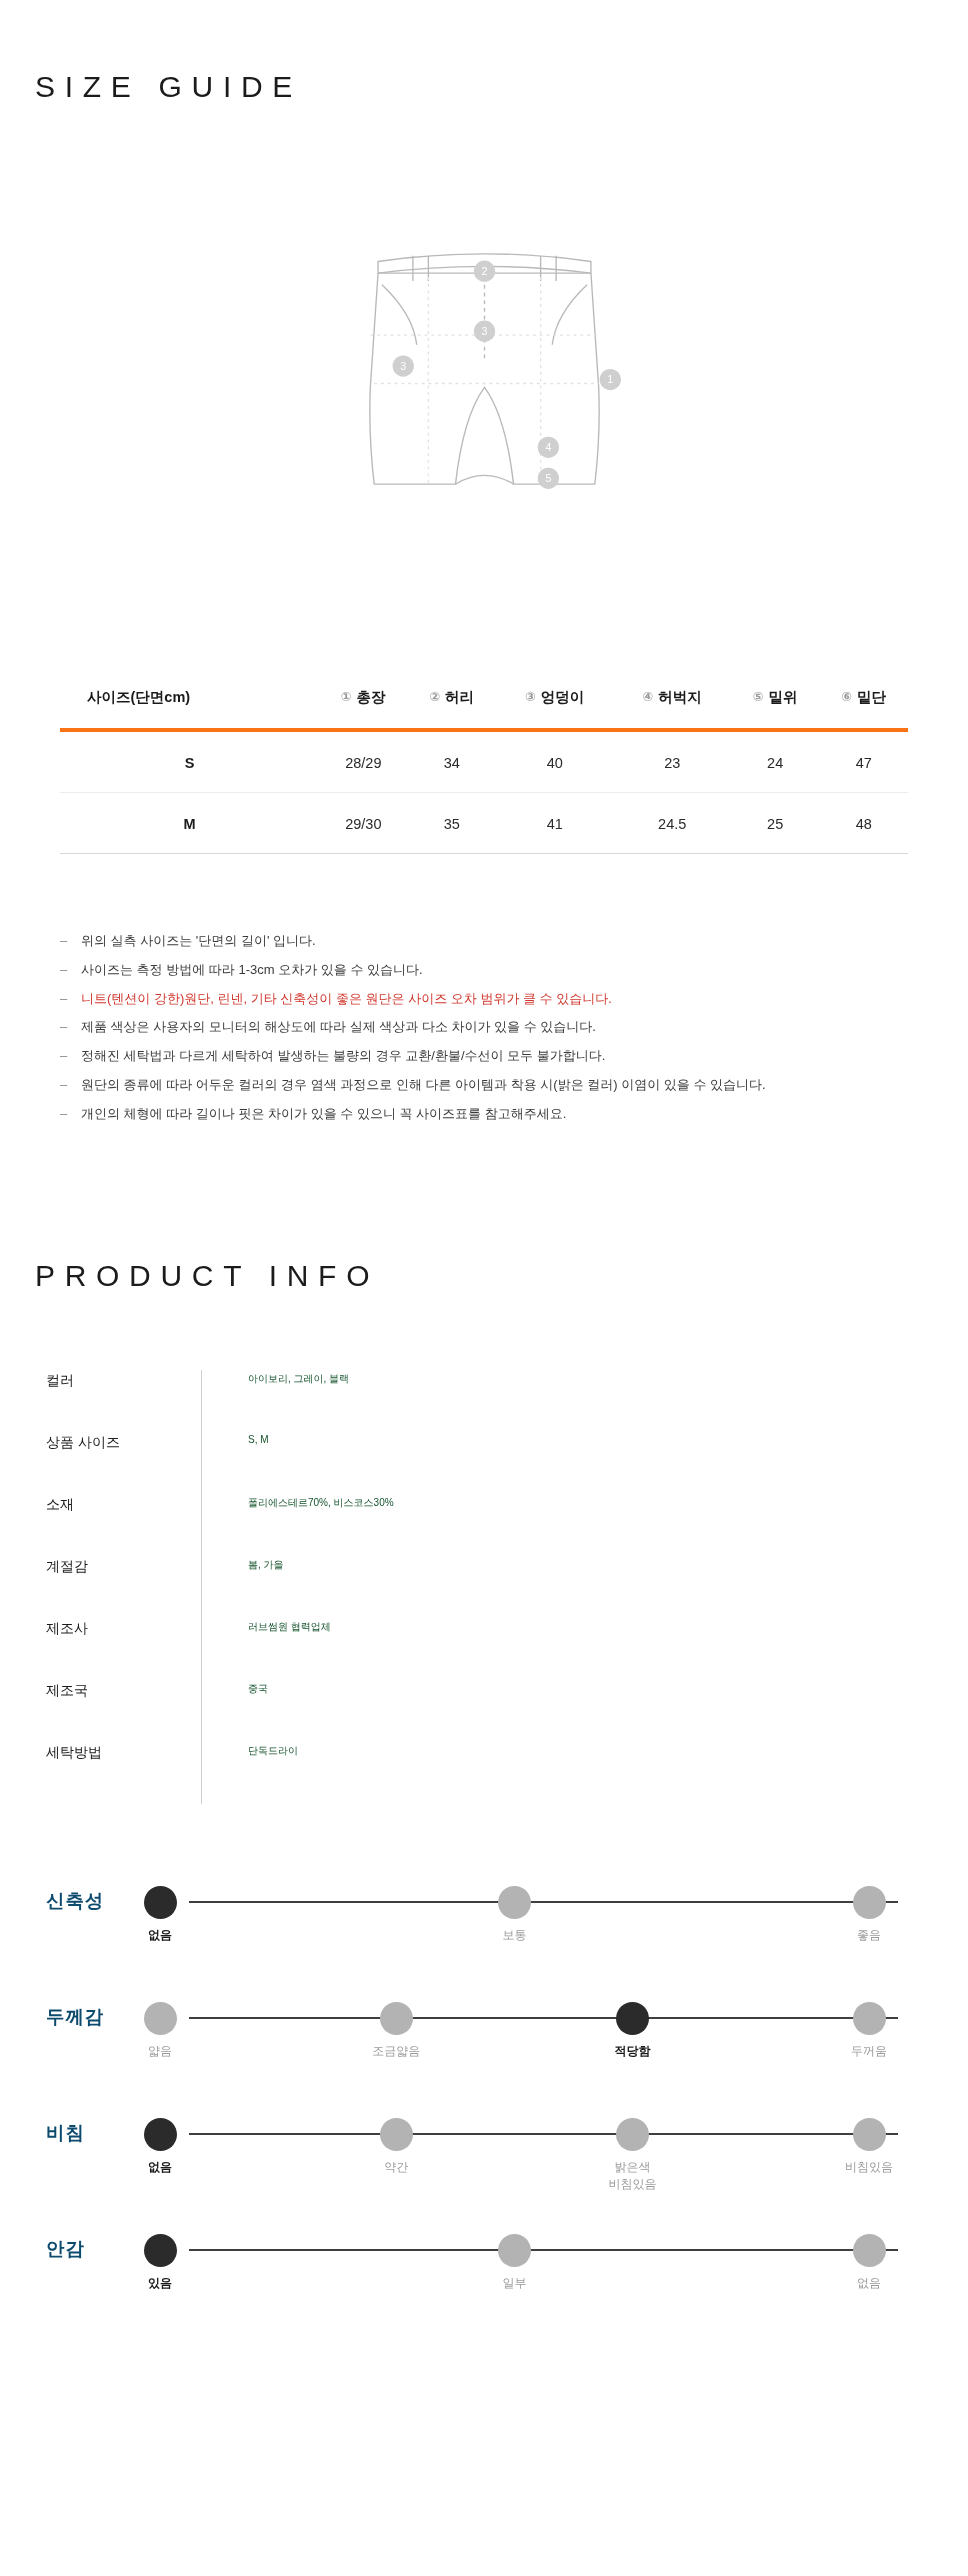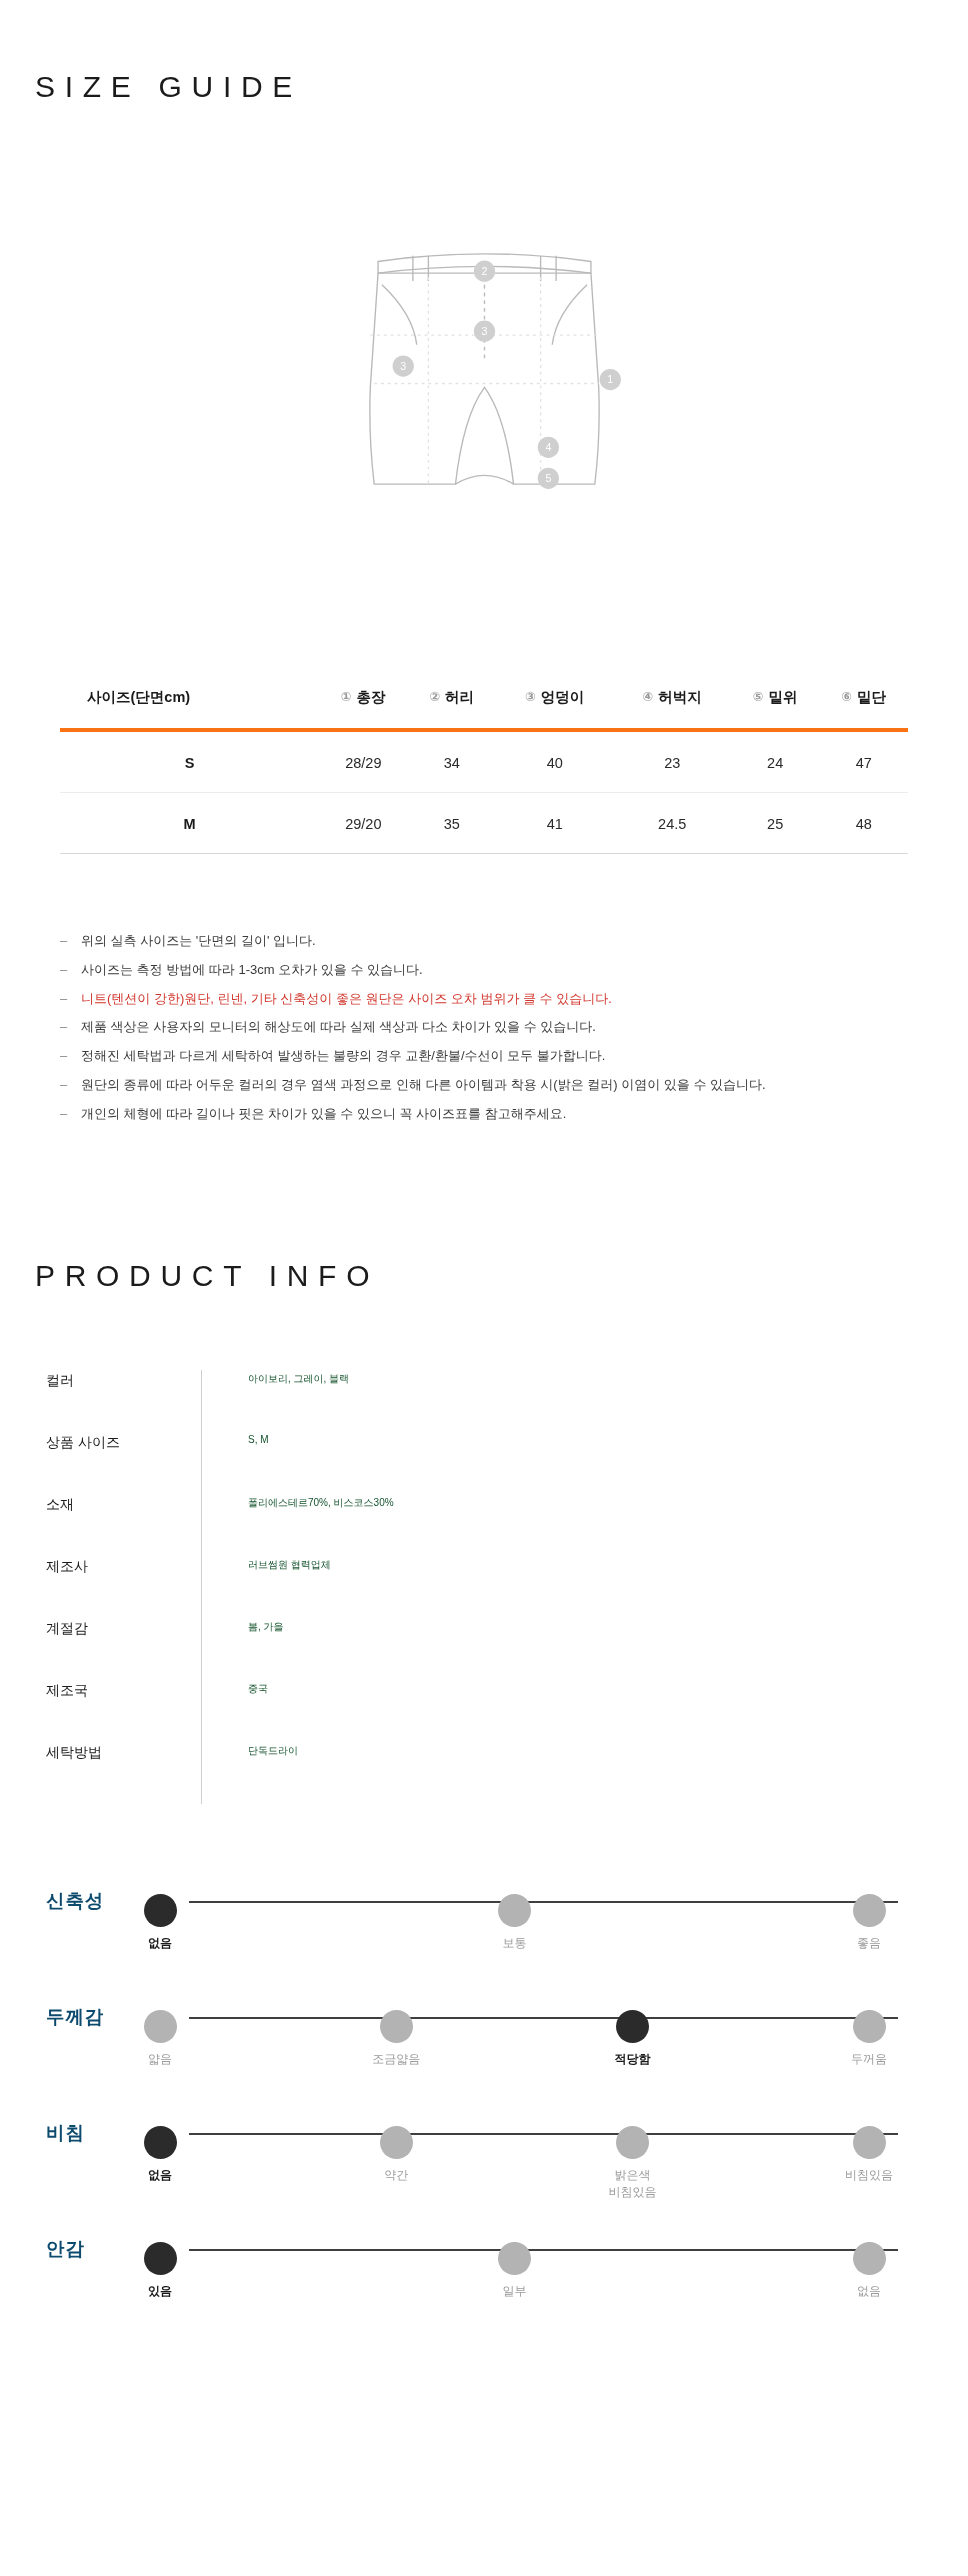--- a/index.html
+++ b/index.html
@@ -172,21 +172,21 @@
     left: 189px;
     right: 70px;
     top: 32px;
     height: 1.9px;
     background: #3f3f3f;
   }
   .scale-dots {
     position: absolute;
     left: 189px;
     right: 70px;
-    top: 8px;
+    top: 0;
     height: 66px;
   }
   .dot-wrap {
     position: absolute;
     transform: translateX(-50%);
     text-align: center;
     width: 116px;
     margin-left: -58px;
     padding-left: 58px;
     box-sizing: content-box;
@@ -291,21 +291,21 @@
           <td class="size-name">S</td>
           <td>28/29</td>
           <td>34</td>
           <td>40</td>
           <td>23</td>
           <td>24</td>
           <td>47</td>
         </tr>
         <tr>
           <td class="size-name">M</td>
-          <td>29/20</td>
+          <td>29/30</td>
           <td>35</td>
           <td>41</td>
           <td>24.5</td>
           <td>25</td>
           <td>48</td>
         </tr>
       </tbody>
     </table>
   </div>
 
@@ -352,28 +352,28 @@
       <div class="info-label">상품 사이즈</div>
       <div class="info-divider"></div>
       <div class="info-value">S, M</div>
     </div>
     <div class="info-row">
       <div class="info-label">소재</div>
       <div class="info-divider"></div>
       <div class="info-value">폴리에스테르70%, 비스코스30%</div>
     </div>
     <div class="info-row">
+      <div class="info-label">계절감</div>
+      <div class="info-divider"></div>
+      <div class="info-value">봄, 가을</div>
+    </div>
+    <div class="info-row">
       <div class="info-label">제조사</div>
       <div class="info-divider"></div>
       <div class="info-value">러브썸원 협력업체</div>
-    </div>
-    <div class="info-row">
-      <div class="info-label">계절감</div>
-      <div class="info-divider"></div>
-      <div class="info-value">봄, 가을</div>
     </div>
     <div class="info-row">
       <div class="info-label">제조국</div>
       <div class="info-divider"></div>
       <div class="info-value">중국</div>
     </div>
     <div class="info-row">
       <div class="info-label">세탁방법</div>
       <div class="info-divider"></div>
       <div class="info-value">단독드라이</div>

